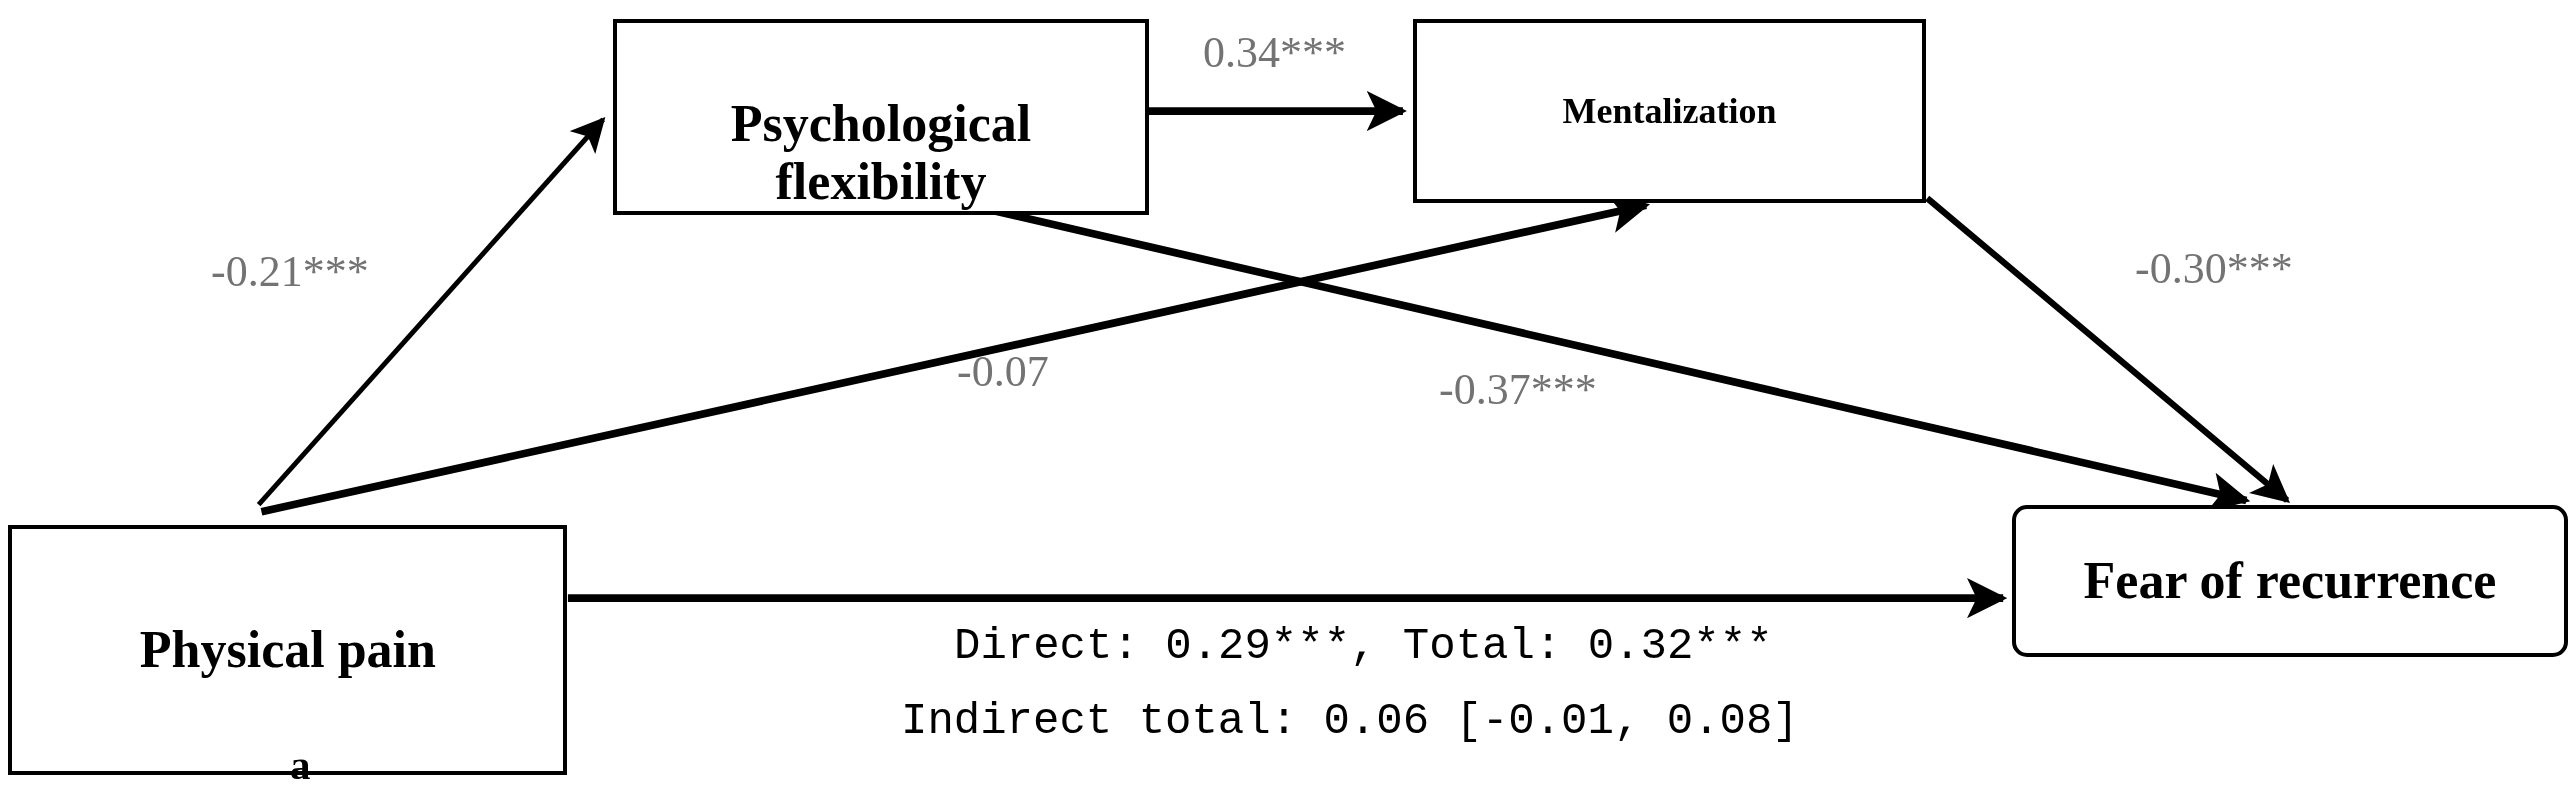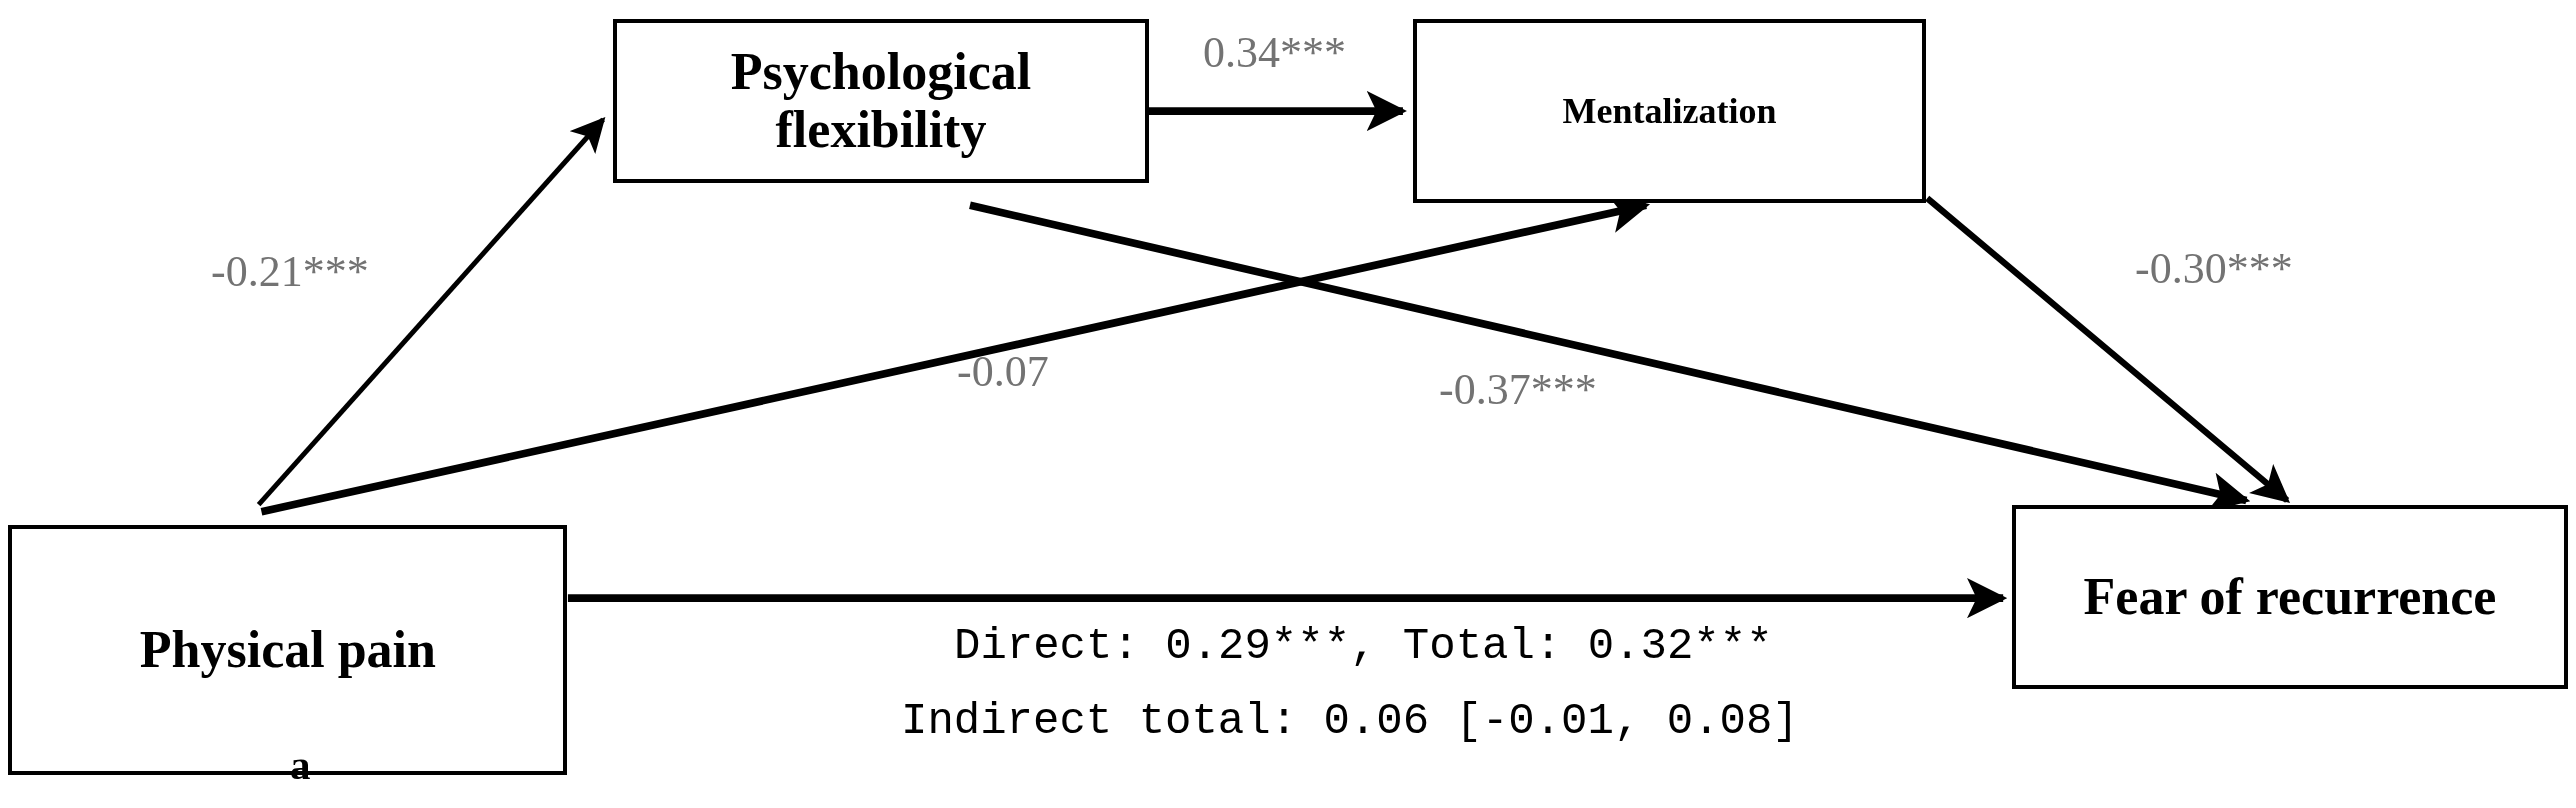--- a/index.html
+++ b/index.html
@@ -26,27 +26,27 @@
     z-index: 4;
   }
   .node-label {
     font-weight: bold;
     color: #000000;
     text-align: center;
     line-height: 1.12;
     white-space: pre-line;
     letter-spacing: 0px;
   }
-  #node-psych-flexibility { left: 613px; top: 19px; width: 536px; height: 164px; }
+  #node-psych-flexibility { left: 613px; top: 19px; width: 536px; height: 196px; align-items: flex-end; }
   #node-psych-flexibility .node-label { font-size: 52px; }
   #node-mentalization { left: 1413px; top: 19px; width: 513px; height: 184px; }
   #node-mentalization .node-label { font-size: 36px; }
   #node-physical-pain { left: 8.4px; top: 525px; width: 559px; height: 250px; }
   #node-physical-pain .node-label { font-size: 52px; }
-  #node-fear-recurrence { left: 2012px; top: 505px; width: 556px; height: 184px; }
+  #node-fear-recurrence { left: 2012px; top: 505px; width: 556px; height: 152px; border-radius: 15px; }
   #node-fear-recurrence .node-label { font-size: 52px; }
 
   .edge-layer {
     position: absolute;
     left: 0; top: 0;
     width: 2576px;
     height: 809px;
     z-index: 2;
   }
 

